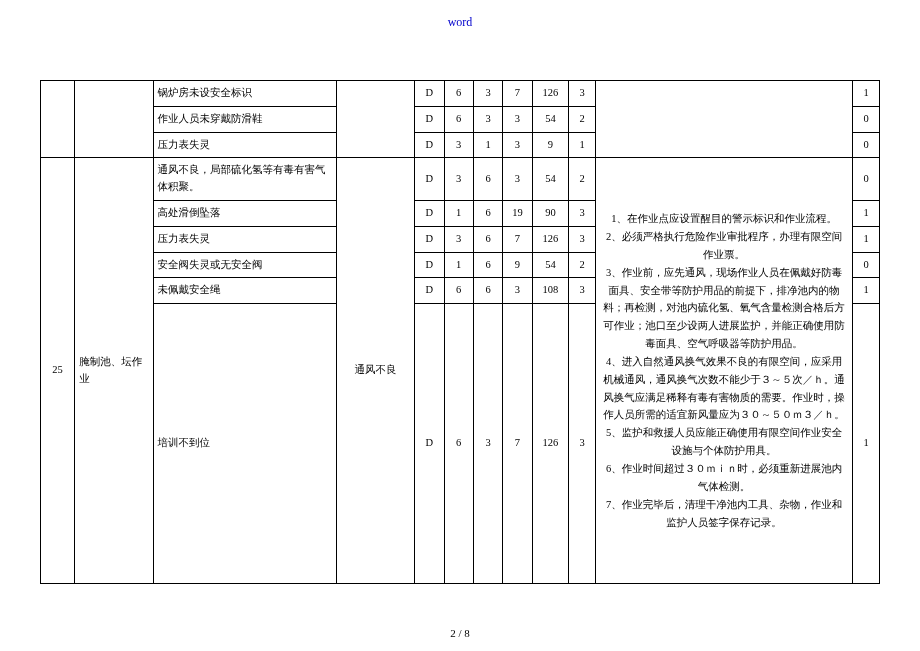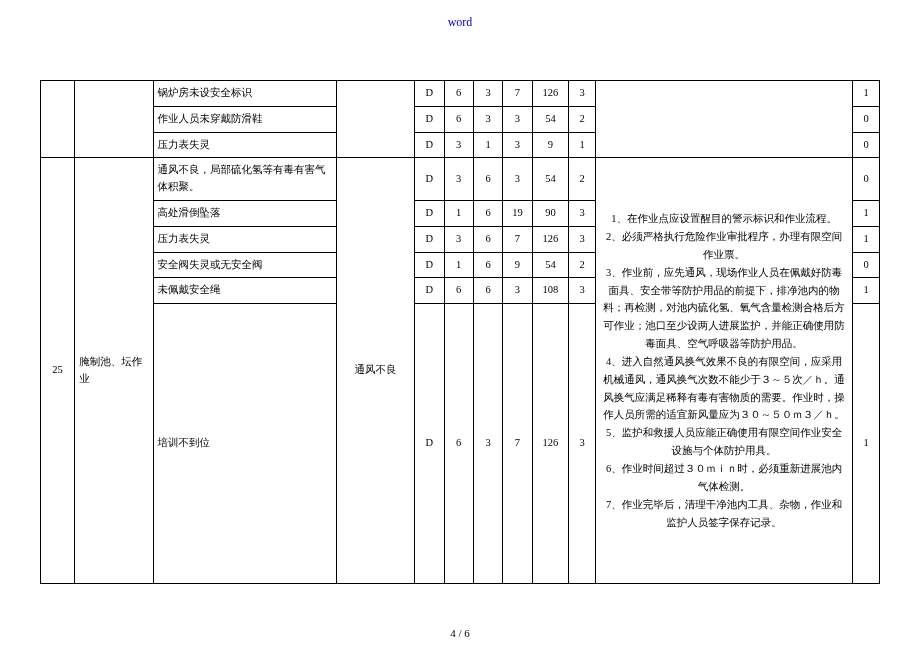--- a/index.html
+++ b/index.html
@@ -189,14 +189,14 @@
       <td>3</td>
       <td>7</td>
       <td>126</td>
       <td>3</td>
       <td>1</td>
     </tr>
   </tbody>
 </table>
 
 <div class="footer">
-  <span>4 / 6</span>
+  <span>2 / 8</span>
 </div>
 
 </body></html>

